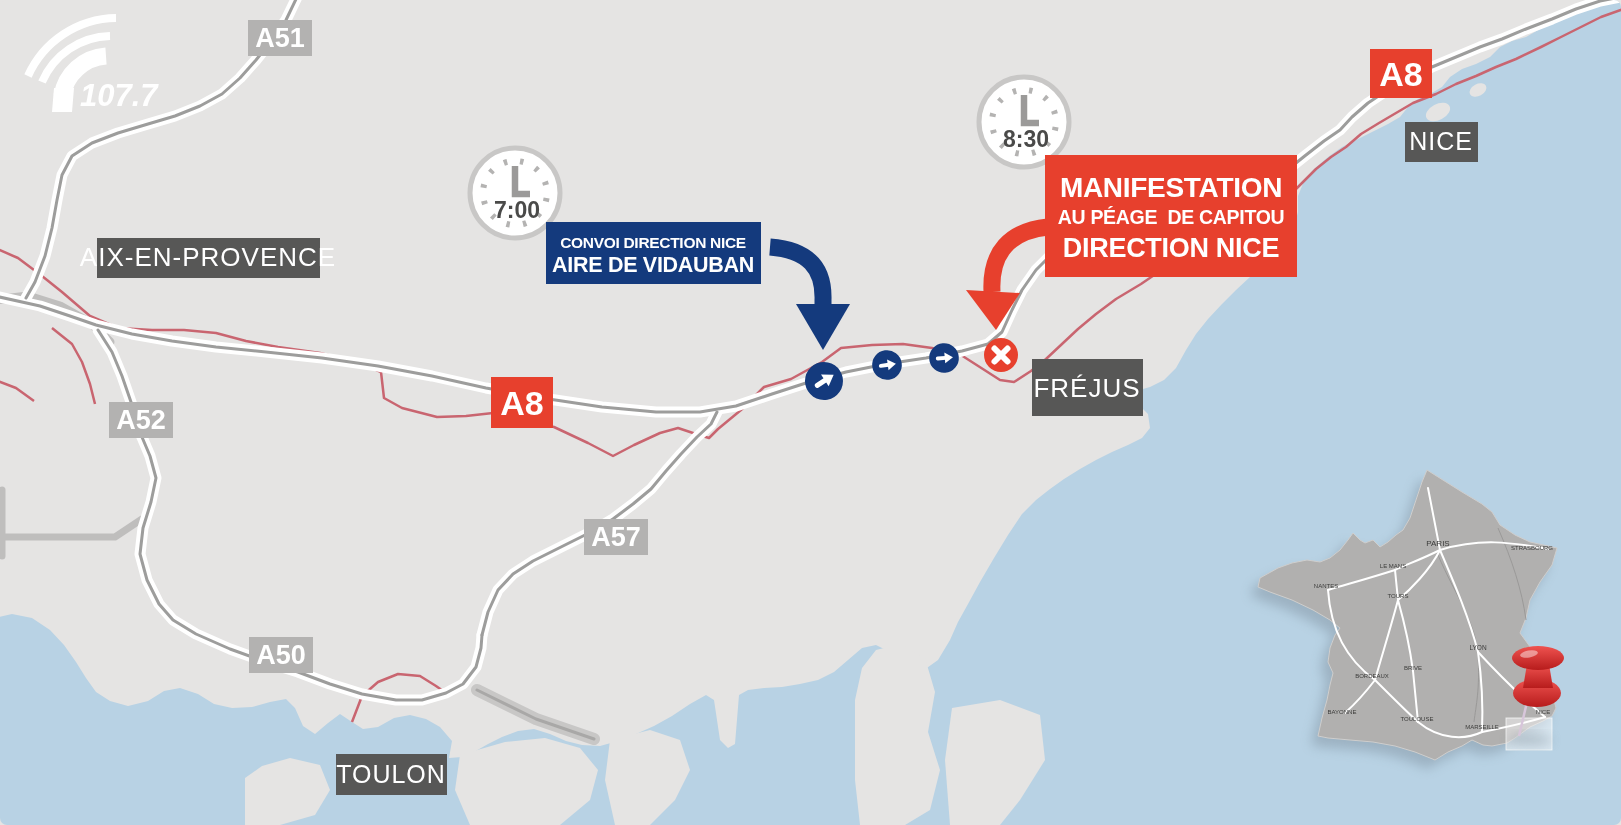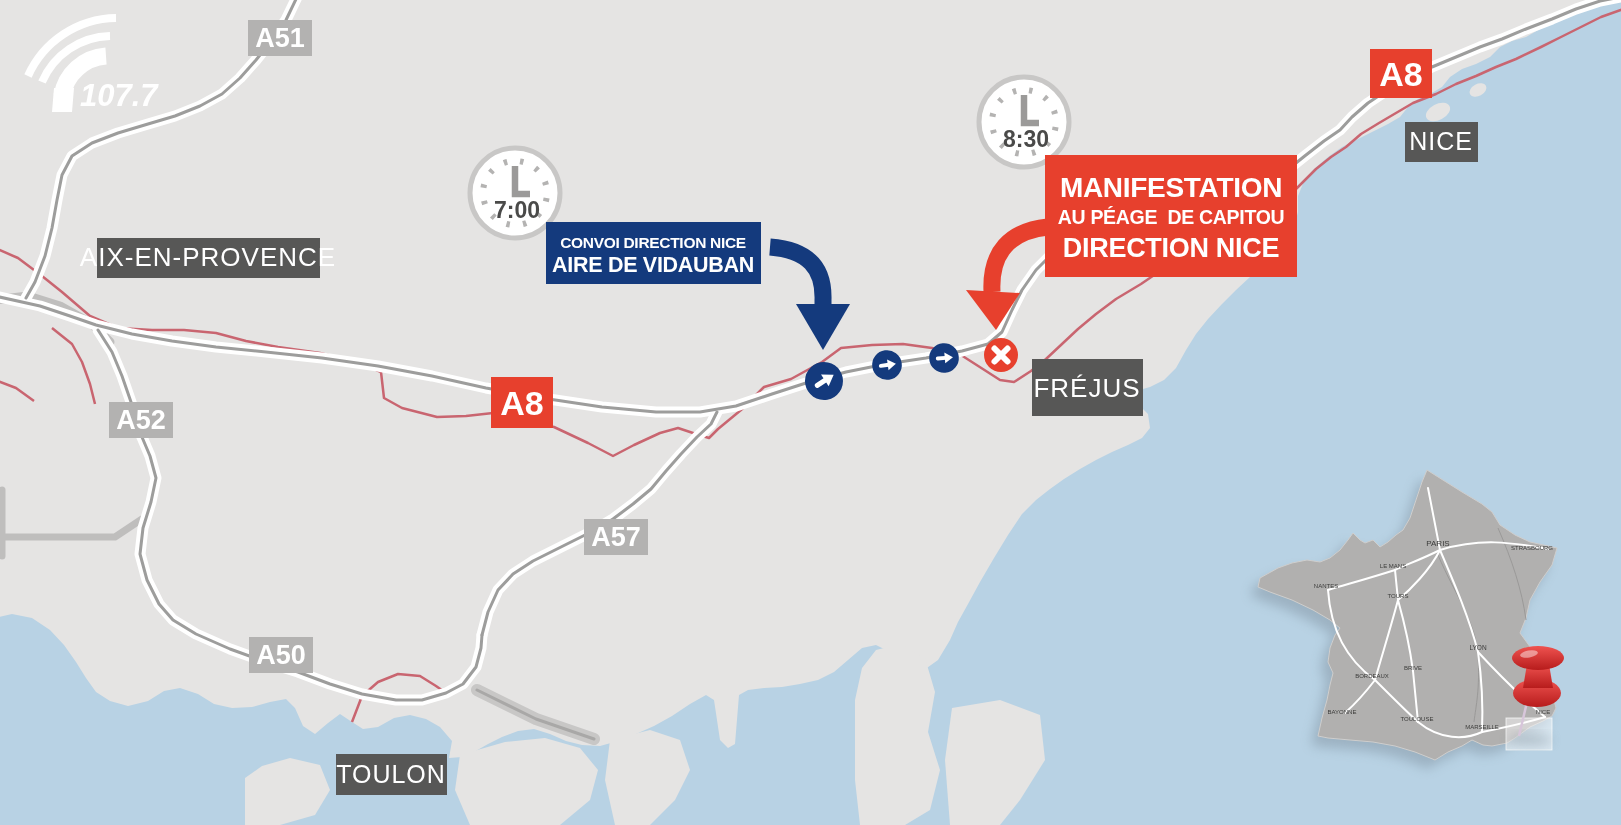--- a/index.html
+++ b/index.html
@@ -1,17 +1,17 @@
 <!DOCTYPE html>
 <html><head>
 <meta charset="utf-8">
 <style>
   html,body{margin:0;padding:0;background:#e5e4e3;}
   .stage{position:relative;width:1621px;height:825px;overflow:hidden;
-         font-family:"Liberation Sans",sans-serif;}
+         font-family:"Liberation Sans",sans-serif;border-radius:7px;}
   svg text{font-family:"Liberation Sans",sans-serif;}
   .badge-txt{font-weight:bold;fill:#ffffff;}
   .city-txt{fill:#ffffff;letter-spacing:1px;}
   .callout-txt{font-weight:bold;fill:#ffffff;letter-spacing:-0.3px;}
   .clock-txt{font-weight:bold;fill:#4a4a49;}
   .inset-city{fill:#3c3c3b;}
   .logo-txt{font-weight:bold;font-style:italic;fill:#ffffff;}
 </style>
 </head>
 <body>

